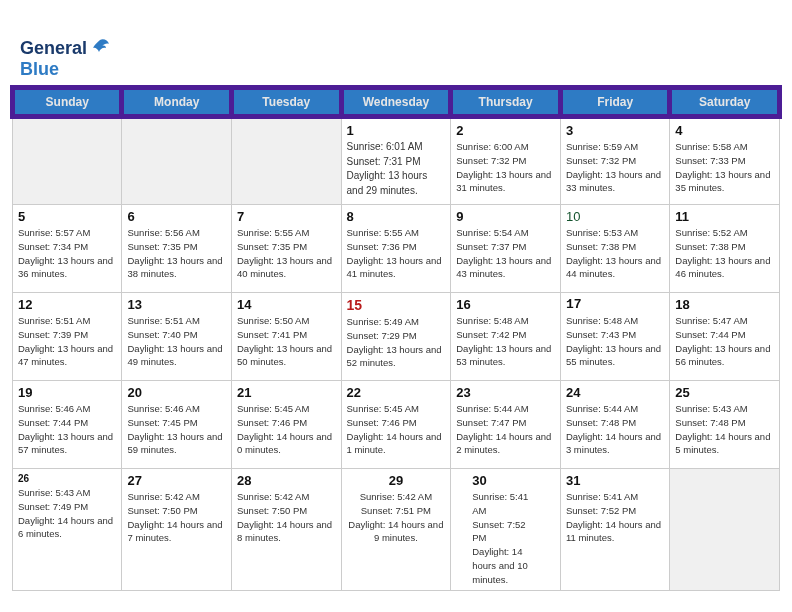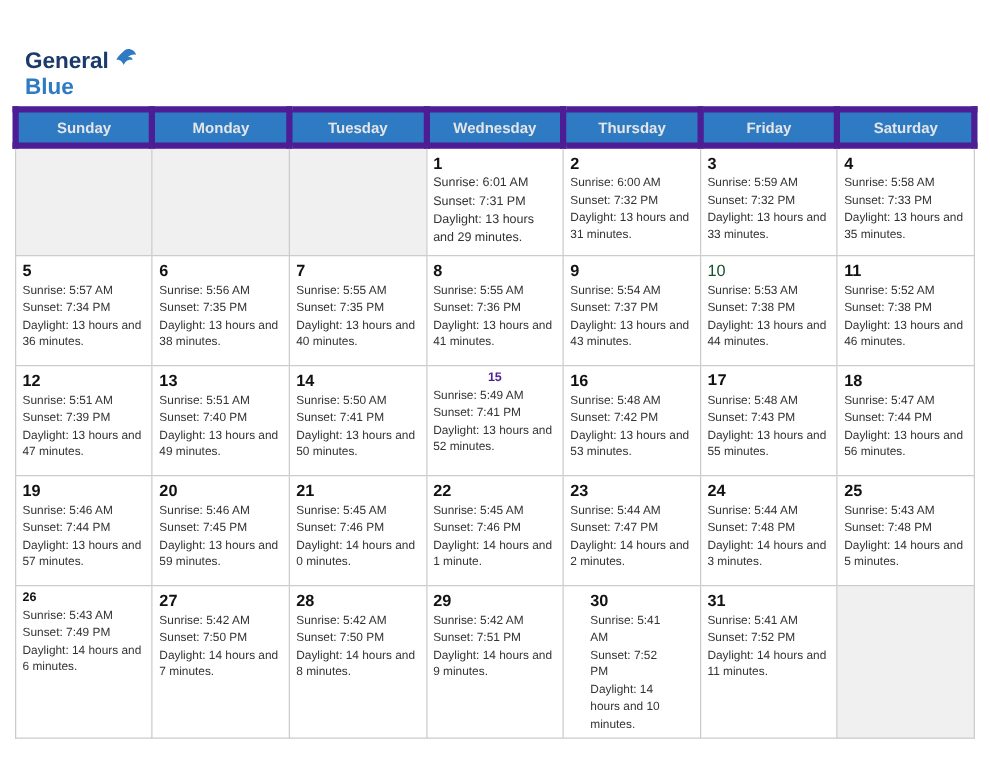--- a/index.html
+++ b/index.html
@@ -141,23 +141,23 @@
 Sunset: 7:40 PM
 Daylight: 13 hours and 49 minutes.</div>
           </td>
           <td style="border: 1px solid rgb(204, 204, 204); vertical-align: top; padding: 4px 5px; width: 110px; height: 88px; background-color: rgb(255, 255, 255);">
             <div style="font-size: 13px; font-weight: bold; color: rgb(17, 17, 17); margin-bottom: 2px;">14</div>
             <div style="font-size: 9.5px; color: rgb(51, 51, 51); line-height: 1.45; white-space: pre-line;">Sunrise: 5:50 AM
 Sunset: 7:41 PM
 Daylight: 13 hours and 50 minutes.</div>
           </td>
           <td style="border: 1px solid rgb(204, 204, 204); vertical-align: top; padding: 4px 5px; width: 110px; height: 88px; background-color: rgb(255, 255, 255);">
-            <div style="font-size: 10px; font-weight: bold; color: #4c1d95; margin-bottom: 2px; text-align: center;">15</div>
+            <div style="font-size: 14px; font-weight: bold; color: #b91c1c; margin-bottom: 2px;">15</div>
             <div style="font-size: 9.5px; color: rgb(51, 51, 51); line-height: 1.45; white-space: pre-line;">Sunrise: 5:49 AM
-Sunset: 7:41 PM
+Sunset: 7:29 PM
 Daylight: 13 hours and 52 minutes.</div>
           </td>
           <td style="border: 1px solid rgb(204, 204, 204); vertical-align: top; padding: 4px 5px; width: 110px; height: 88px; background-color: rgb(255, 255, 255);">
             <div style="font-size: 13px; font-weight: bold; color: rgb(17, 17, 17); margin-bottom: 2px;">16</div>
             <div style="font-size: 9.5px; color: rgb(51, 51, 51); line-height: 1.45; white-space: pre-line;">Sunrise: 5:48 AM
 Sunset: 7:42 PM
 Daylight: 13 hours and 53 minutes.</div>
           </td>
           <td style="border: 1px solid rgb(204, 204, 204); vertical-align: top; padding: 4px 5px; width: 110px; height: 88px; background-color: rgb(255, 255, 255);">
             <div style="font-size: 13px; font-weight: bold; color: rgb(17, 17, 17); margin-bottom: 2px; font-family: Liberation Mono, monospace;">17</div>
@@ -228,21 +228,21 @@
             <div style="font-size: 9.5px; color: rgb(51, 51, 51); line-height: 1.45; white-space: pre-line;">Sunrise: 5:42 AM
 Sunset: 7:50 PM
 Daylight: 14 hours and 7 minutes.</div>
           </td>
           <td style="border: 1px solid rgb(204, 204, 204); vertical-align: top; padding: 4px 5px; width: 110px; height: 88px; background-color: rgb(255, 255, 255);">
             <div style="font-size: 13px; font-weight: bold; color: rgb(17, 17, 17); margin-bottom: 2px;">28</div>
             <div style="font-size: 9.5px; color: rgb(51, 51, 51); line-height: 1.45; white-space: pre-line;">Sunrise: 5:42 AM
 Sunset: 7:50 PM
 Daylight: 14 hours and 8 minutes.</div>
           </td>
-          <td style="border: 1px solid rgb(204, 204, 204); vertical-align: top; padding: 4px 5px; width: 110px; height: 88px; background-color: rgb(255, 255, 255);">
+          <td style="border: 1px solid rgb(204, 204, 204); vertical-align: top; padding: 4px 5px; width: 110px; height: 88px; background-color: rgb(255, 255, 255); text-align: center;">
             <div style="font-size: 13px; font-weight: bold; color: rgb(17, 17, 17); margin-bottom: 2px;">29</div>
             <div style="font-size: 9.5px; color: rgb(51, 51, 51); line-height: 1.45; white-space: pre-line;">Sunrise: 5:42 AM
 Sunset: 7:51 PM
 Daylight: 14 hours and 9 minutes.</div>
           </td>
           <td style="border: 1px solid rgb(204, 204, 204); vertical-align: top; padding: 4px 21px; width: 110px; height: 88px; background-color: rgb(255, 255, 255);">
             <div style="font-size: 13px; font-weight: bold; color: rgb(17, 17, 17); margin-bottom: 2px;">30</div>
             <div style="font-size: 9.5px; color: rgb(51, 51, 51); line-height: 1.45; white-space: pre-line;">Sunrise: 5:41 AM
 Sunset: 7:52 PM
 Daylight: 14 hours and 10 minutes.</div>

